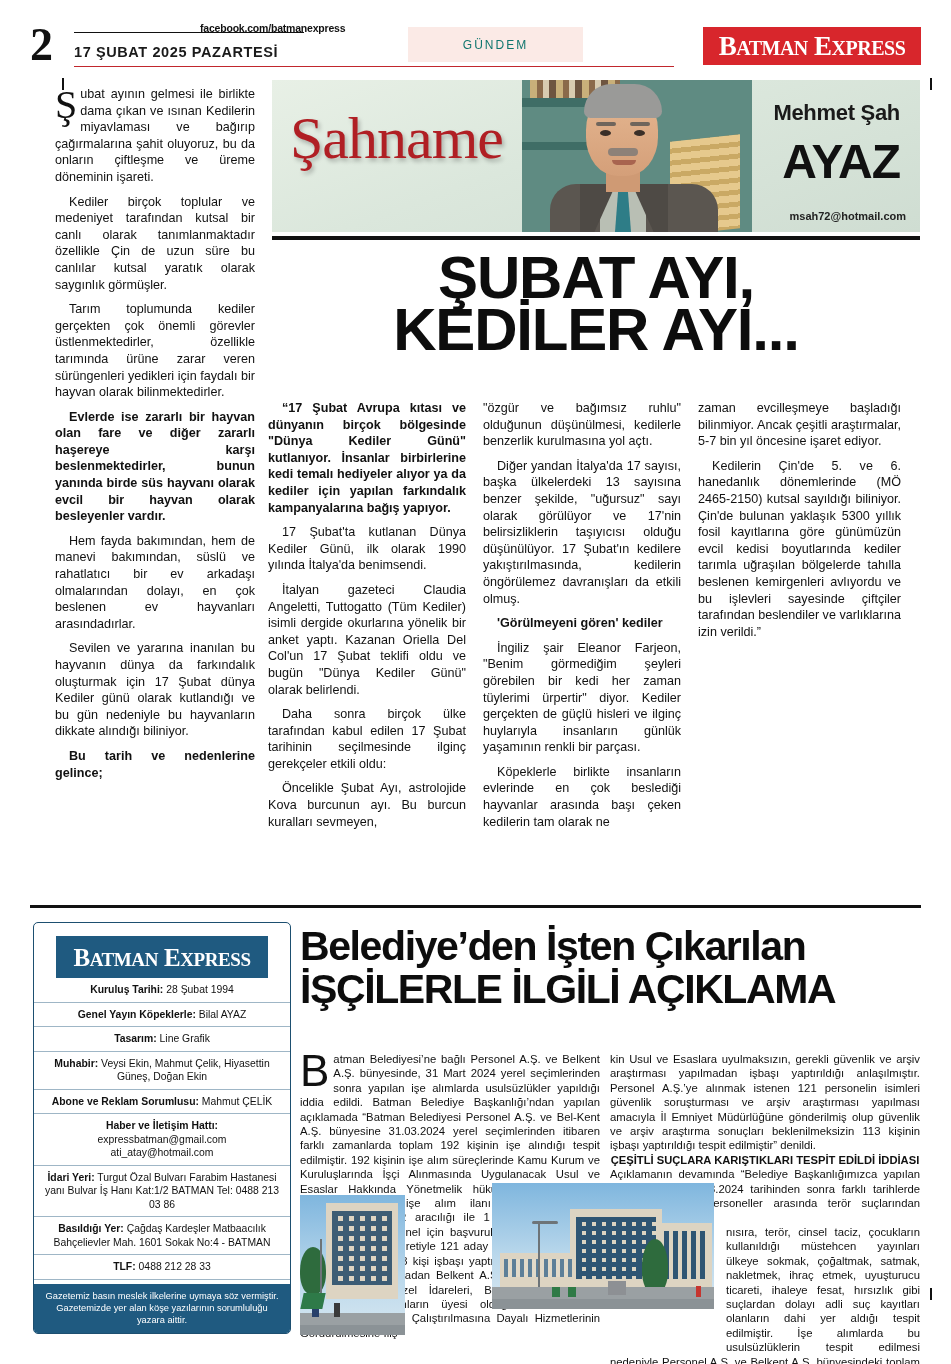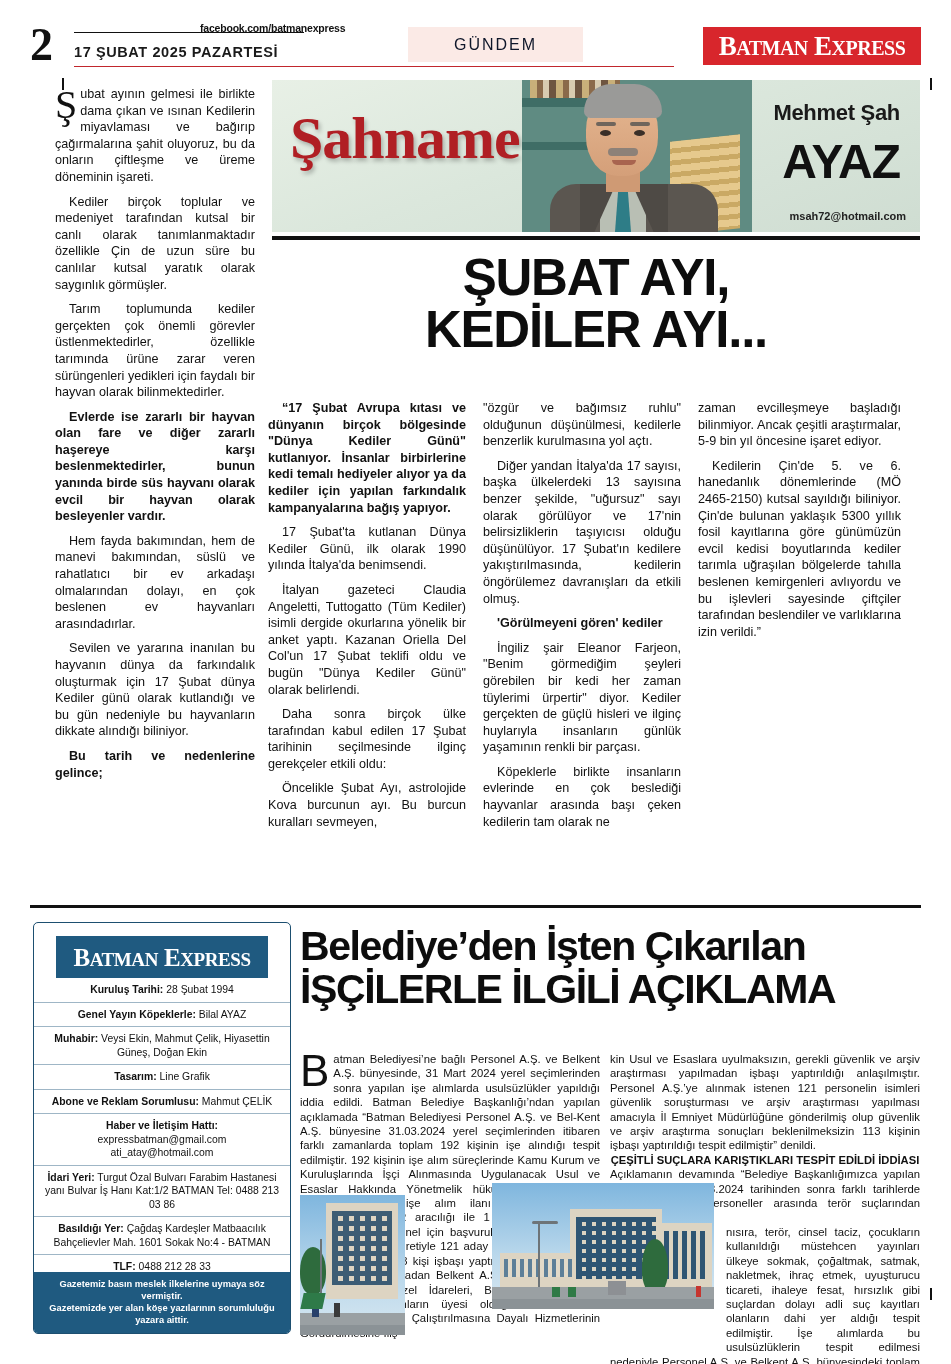--- a/index.html
+++ b/index.html
@@ -33,21 +33,21 @@
   .rule-red{
     position:absolute;left:74px;top:66px;width:600px;height:0;
     border-top:1.6px solid #c1272d;
   }
   .section-tab{
     position:absolute;left:408px;top:27px;width:175px;height:35px;
     background:#fbeae6;
     display:flex;align-items:center;justify-content:center;
   }
   .section-tab span{
-    font-size:16px;letter-spacing:2px;color:#0f172a;font-weight:500;
+    font-size:12px;letter-spacing:2px;color:#0f766e;font-weight:500;
   }
   .brand-box{
     position:absolute;left:703px;top:27px;width:218px;height:38px;
     background:#d8262c;display:flex;align-items:center;justify-content:center;
     overflow:hidden;
   }
   .brand-box .bx{
     font-family:"Liberation Serif", serif;
     color:#fff;font-weight:bold;font-size:27px;letter-spacing:-.5px;
     white-space:nowrap;line-height:1;
@@ -75,21 +75,21 @@
 
   
   .author-banner{
     position:absolute;left:272px;top:80px;width:648px;height:152px;
     background:linear-gradient(160deg,#e8f0e6 0%,#dbe7dc 45%,#cfddd2 100%);
     overflow:hidden;
   }
   .ab-title{
     position:absolute;left:18px;top:28px;
     font-family:"Liberation Serif", serif;
-    font-size:60px;font-weight:bold;color:#b01f24;
+    font-size:60px;font-weight:normal;color:#b01f24;
     letter-spacing:-1px;line-height:1;
     text-shadow:2px 3px 4px rgba(0,0,0,.25);
   }
   .ab-photo{
     position:absolute;left:250px;top:0;width:230px;height:152px;
     overflow:hidden;
   }
   .ab-photo .bg{position:absolute;inset:0;background:#5f8b82;}
   .ab-photo .shelfA{position:absolute;left:0;top:18px;width:120px;height:9px;background:#3f6d66;}
   .ab-photo .shelfB{position:absolute;left:0;top:62px;width:78px;height:8px;background:#3f6d66;}
@@ -128,21 +128,21 @@
   }
   .banner-rule{
     position:absolute;left:272px;top:236px;width:648px;height:0;
     border-top:4px solid #111;
   }
 
   
   .big-head{
     position:absolute;left:272px;top:252px;width:648px;
     text-align:center;
-    font-size:51px;font-weight:bold;line-height:52px;
+    font-size:60px;font-weight:bold;line-height:52px;
     letter-spacing:-1.2px;color:#0d0d0d;
   }
 
   
   #col-2{left:268px;top:400px;width:198px;height:495px;}
   #col-3{left:483px;top:400px;width:198px;height:495px;}
   #col-4{left:698px;top:400px;width:203px;height:495px;}
   .subhead{font-weight:bold;text-indent:0;margin:0 0 6px 0;}
 
   .hr-thick{
@@ -169,21 +169,21 @@
     padding:5px 10px;text-align:center;
     font-size:10.4px;line-height:13.5px;color:#111;
     border-bottom:1px solid #9fb6c6;
   }
   .imp-row:last-of-type{border-bottom:none;}
   .imp-row b{font-weight:bold;}
   .imp-note{
     position:absolute;left:0;bottom:0;width:100%;
     background:#1f5a80;color:#fff;text-align:center;
     font-size:9.3px;line-height:12px;padding:6px 8px 7px 8px;
-    box-sizing:border-box;border-radius:0 0 4px 4px;font-weight:bold;
+    box-sizing:border-box;border-radius:0 0 4px 4px;
   }
 
   
   .bot-head{
     position:absolute;left:300px;top:925px;width:620px;
     font-size:41px;font-weight:bold;line-height:43px;
     letter-spacing:-1.4px;color:#0d0d0d;
   }
   .bot-body{
     position:absolute;top:1052px;
@@ -296,35 +296,35 @@
       <p>Öncelikle Şubat Ayı, astrolojide Kova burcunun ayı. Bu burcun kuralları sevmeyen,</p>
     </div>
   <div class="col" id="col-3">
       <p class="nf">"özgür ve bağımsız ruhlu" olduğunun düşünülmesi, kedilerle benzerlik kurulmasına yol açtı.</p>
       <p>Diğer yandan İtalya'da 17 sayısı, başka ülkelerdeki 13 sayısına benzer şekilde, "uğursuz" sayı olarak görülüyor ve 17'nin belirsizliklerin taşıyıcısı olduğu düşünülüyor. 17 Şubat'ın kedilere yakıştırılmasında, kedilerin öngörülemez davranışları da etkili olmuş.</p>
       <p class="subhead">'Görülmeyeni gören' kediler</p>
       <p>İngiliz şair Eleanor Farjeon, "Benim görmediğim şeyleri görebilen bir kedi her zaman tüylerimi ürpertir" diyor. Kediler gerçekten de güçlü hisleri ve ilginç huylarıyla insanların günlük yaşamının renkli bir parçası.</p>
       <p>Köpeklerle birlikte insanların evlerinde en çok beslediği hayvanlar arasında başı çeken kedilerin tam olarak ne</p>
     </div>
   <div class="col" id="col-4">
-      <p class="nf">zaman evcilleşmeye başladığı bilinmiyor. Ancak çeşitli araştırmalar, 5-9 bin yıl öncesine işaret ediyor.</p>
+      <p class="nf">zaman evcilleşmeye başladığı bilinmiyor. Ancak çeşitli araştırmalar, 5-7 bin yıl öncesine işaret ediyor.</p>
       <p>Kedilerin Çin'de 5. ve 6. hanedanlık dönemlerinde (MÖ 2465-2150) kutsal sayıldığı biliniyor. Çin'de bulunan yaklaşık 5300 yıllık fosil kayıtlarına göre günümüzün evcil kedisi boyutlarında kediler tarımla uğraşılan bölgelerde tahılla beslenen kemirgenleri avlıyordu ve bu işlevleri sayesinde çiftçiler tarafından beslendiler ve varlıklarına izin verildi.”</p>
     </div>
 
   <div class="hr-thick"></div>
 
   <div class="imprint">
     <div class="imprint-logo">
       <span>B<small>ATMAN</small> E<small>XPRESS</small></span>
     </div>
     <div id="imprint-rows">
         <div class="imp-row"><b>Kuruluş Tarihi:</b><span> 28 Şubat 1994</span></div>
         <div class="imp-row"><b>Genel Yayın Köpeklerle:</b><span> Bilal AYAZ</span></div>
+        <div class="imp-row"><b>Tasarım:</b><span> Line Grafik</span></div>
         <div class="imp-row"><b>Muhabir:</b><span> Veysi Ekin, Mahmut Çelik, Hiyasettin Güneş, Doğan Ekin</span></div>
-        <div class="imp-row"><b>Tasarım:</b><span> Line Grafik</span></div>
         <div class="imp-row"><b>Abone ve Reklam Sorumlusu:</b><span> Mahmut ÇELİK</span></div>
         <div class="imp-row"><b>Haber ve İletişim Hattı:</b><br><span>expressbatman@gmail.com<br>ati_atay@hotmail.com</span></div>
         <div class="imp-row"><b>İdari Yeri:</b><span> Turgut Özal Bulvarı Farabim Hastanesi yanı Bulvar İş Hanı Kat:1/2 BATMAN Tel: 0488 213 03 86</span></div>
         <div class="imp-row"><b>Basıldığı Yer:</b><span> Çağdaş Kardeşler Matbaacılık Bahçelievler Mah. 1601 Sokak No:4  -  BATMAN</span></div>
         <div class="imp-row"><b>TLF:</b><span> 0488 212 28 33</span></div>
         <div class="imp-row"><span>Yerel Süreli Yayın</span></div>
       </div>
     <div class="imp-note">
       <div>Gazetemiz basın meslek ilkelerine uymaya söz vermiştir.</div>
       <div>Gazetemizde yer alan köşe yazılarının sorumluluğu yazara aittir.</div>

